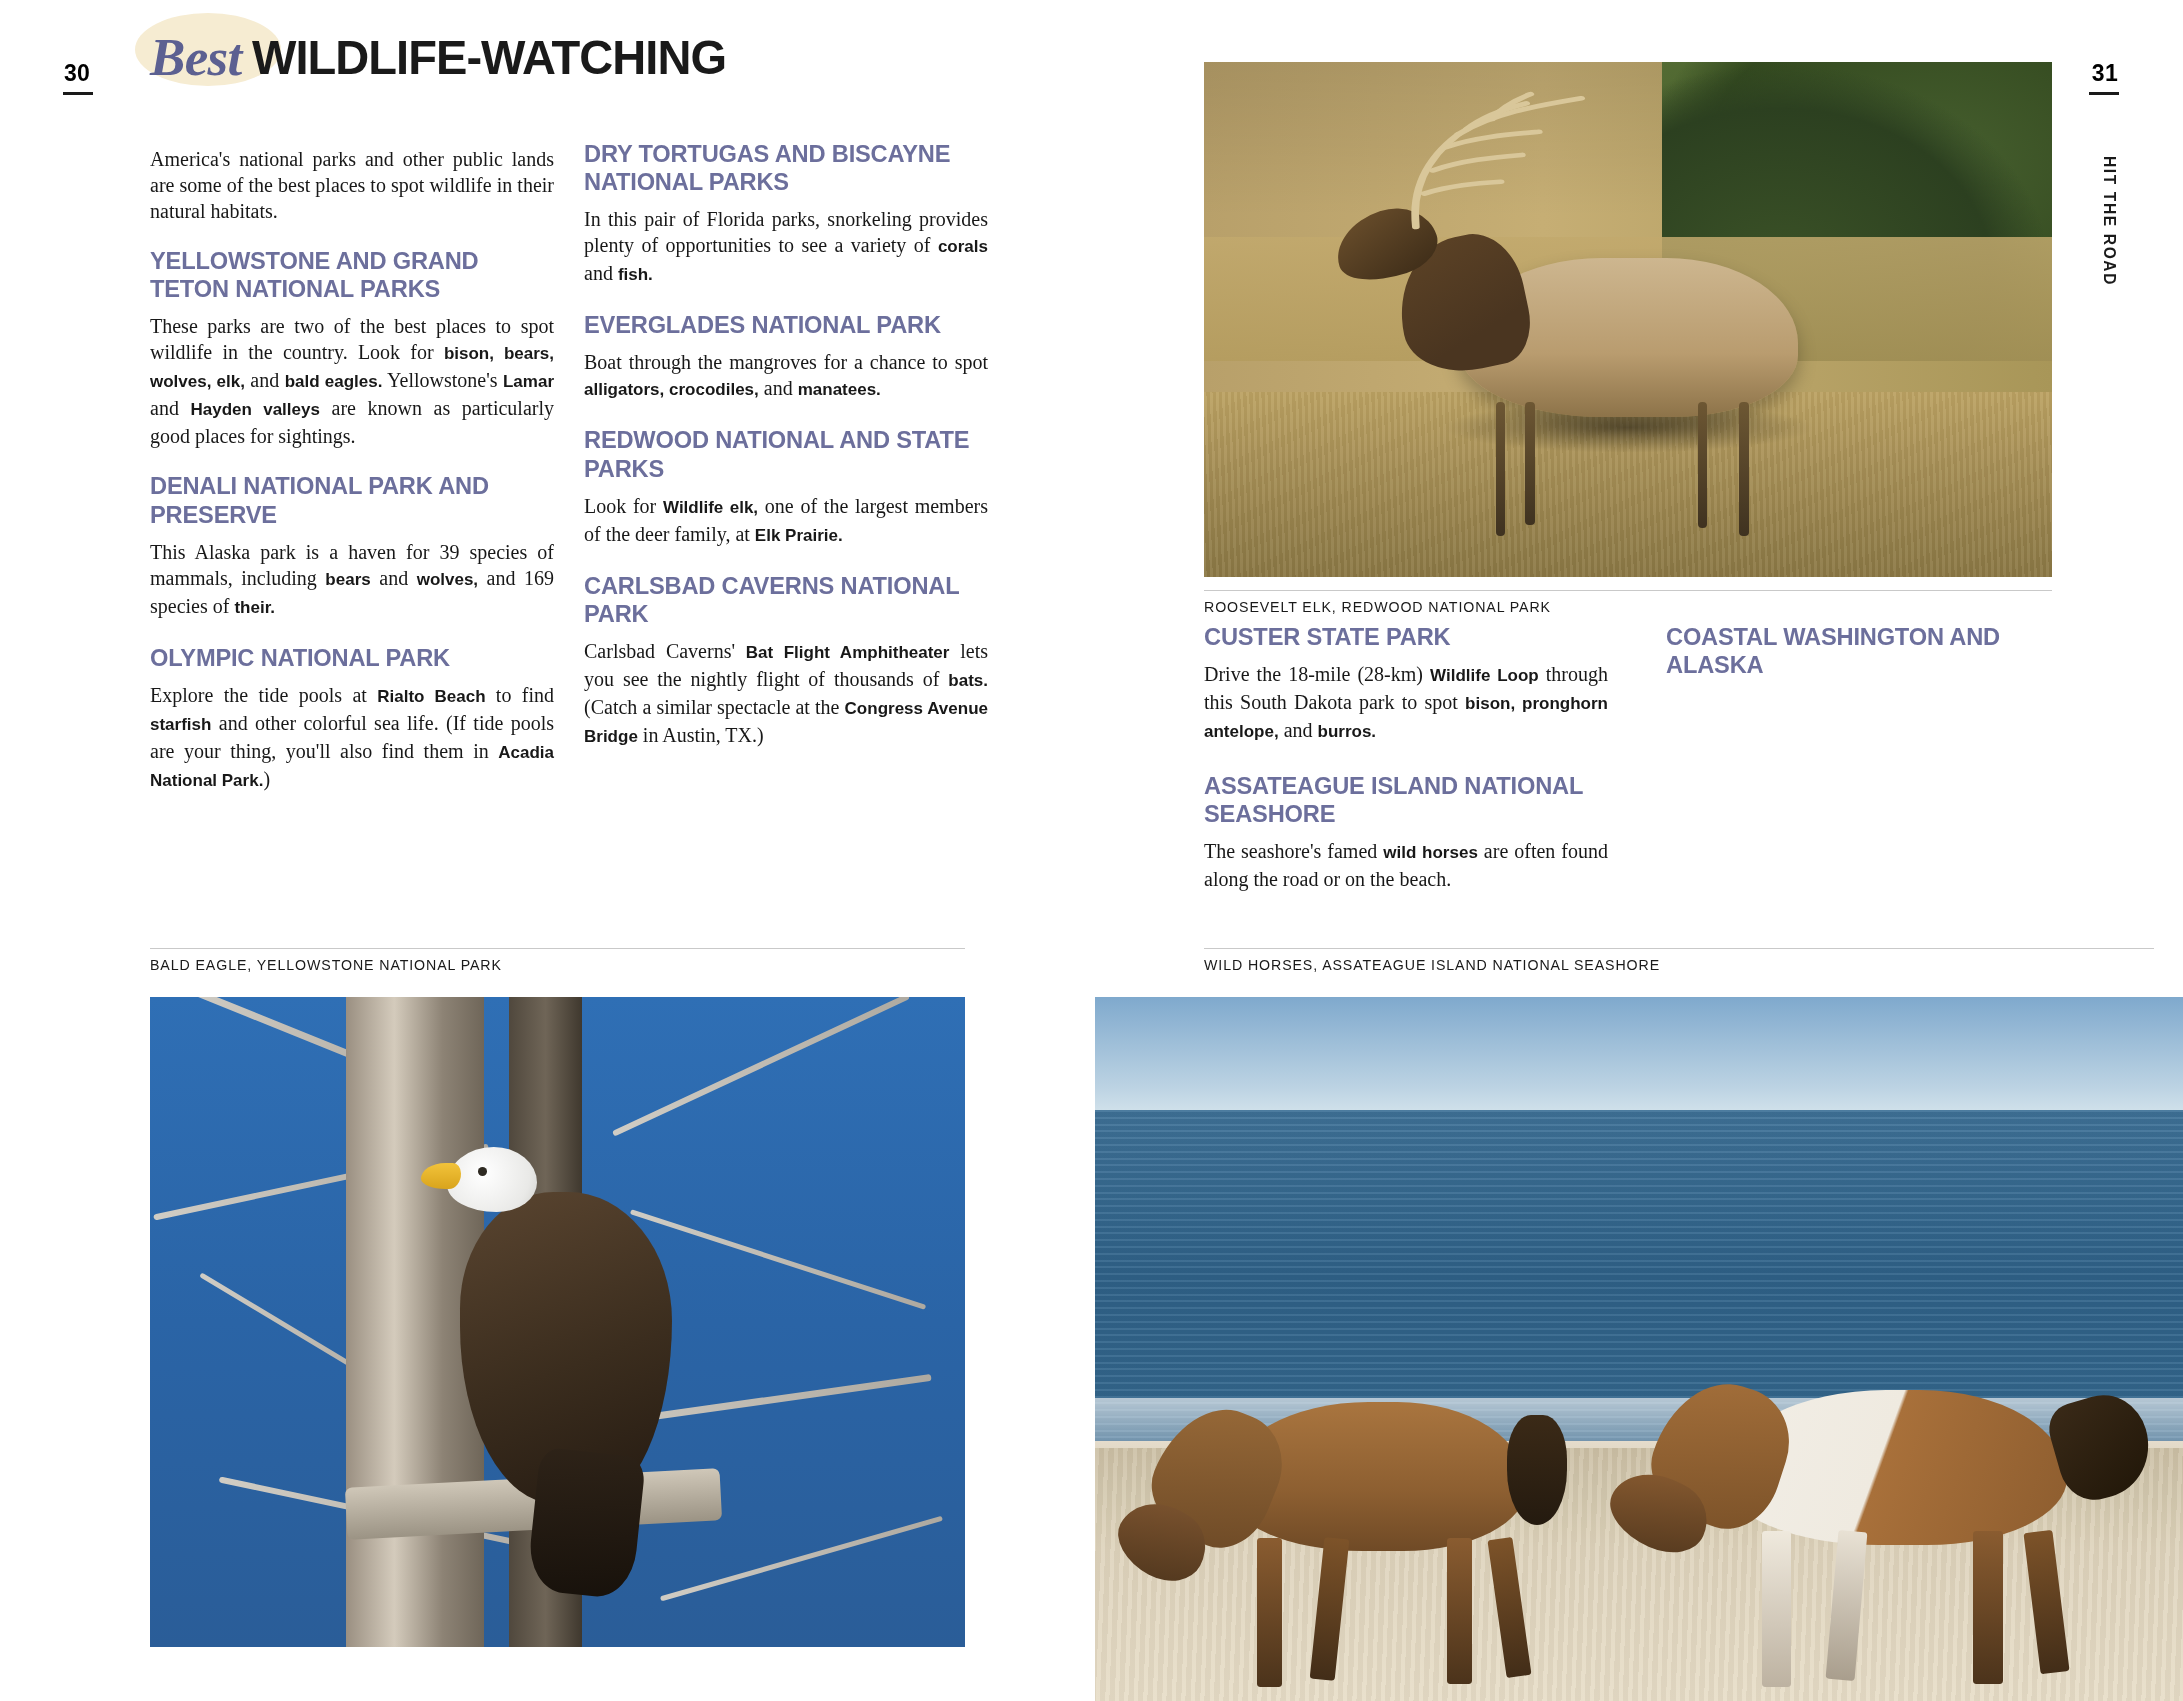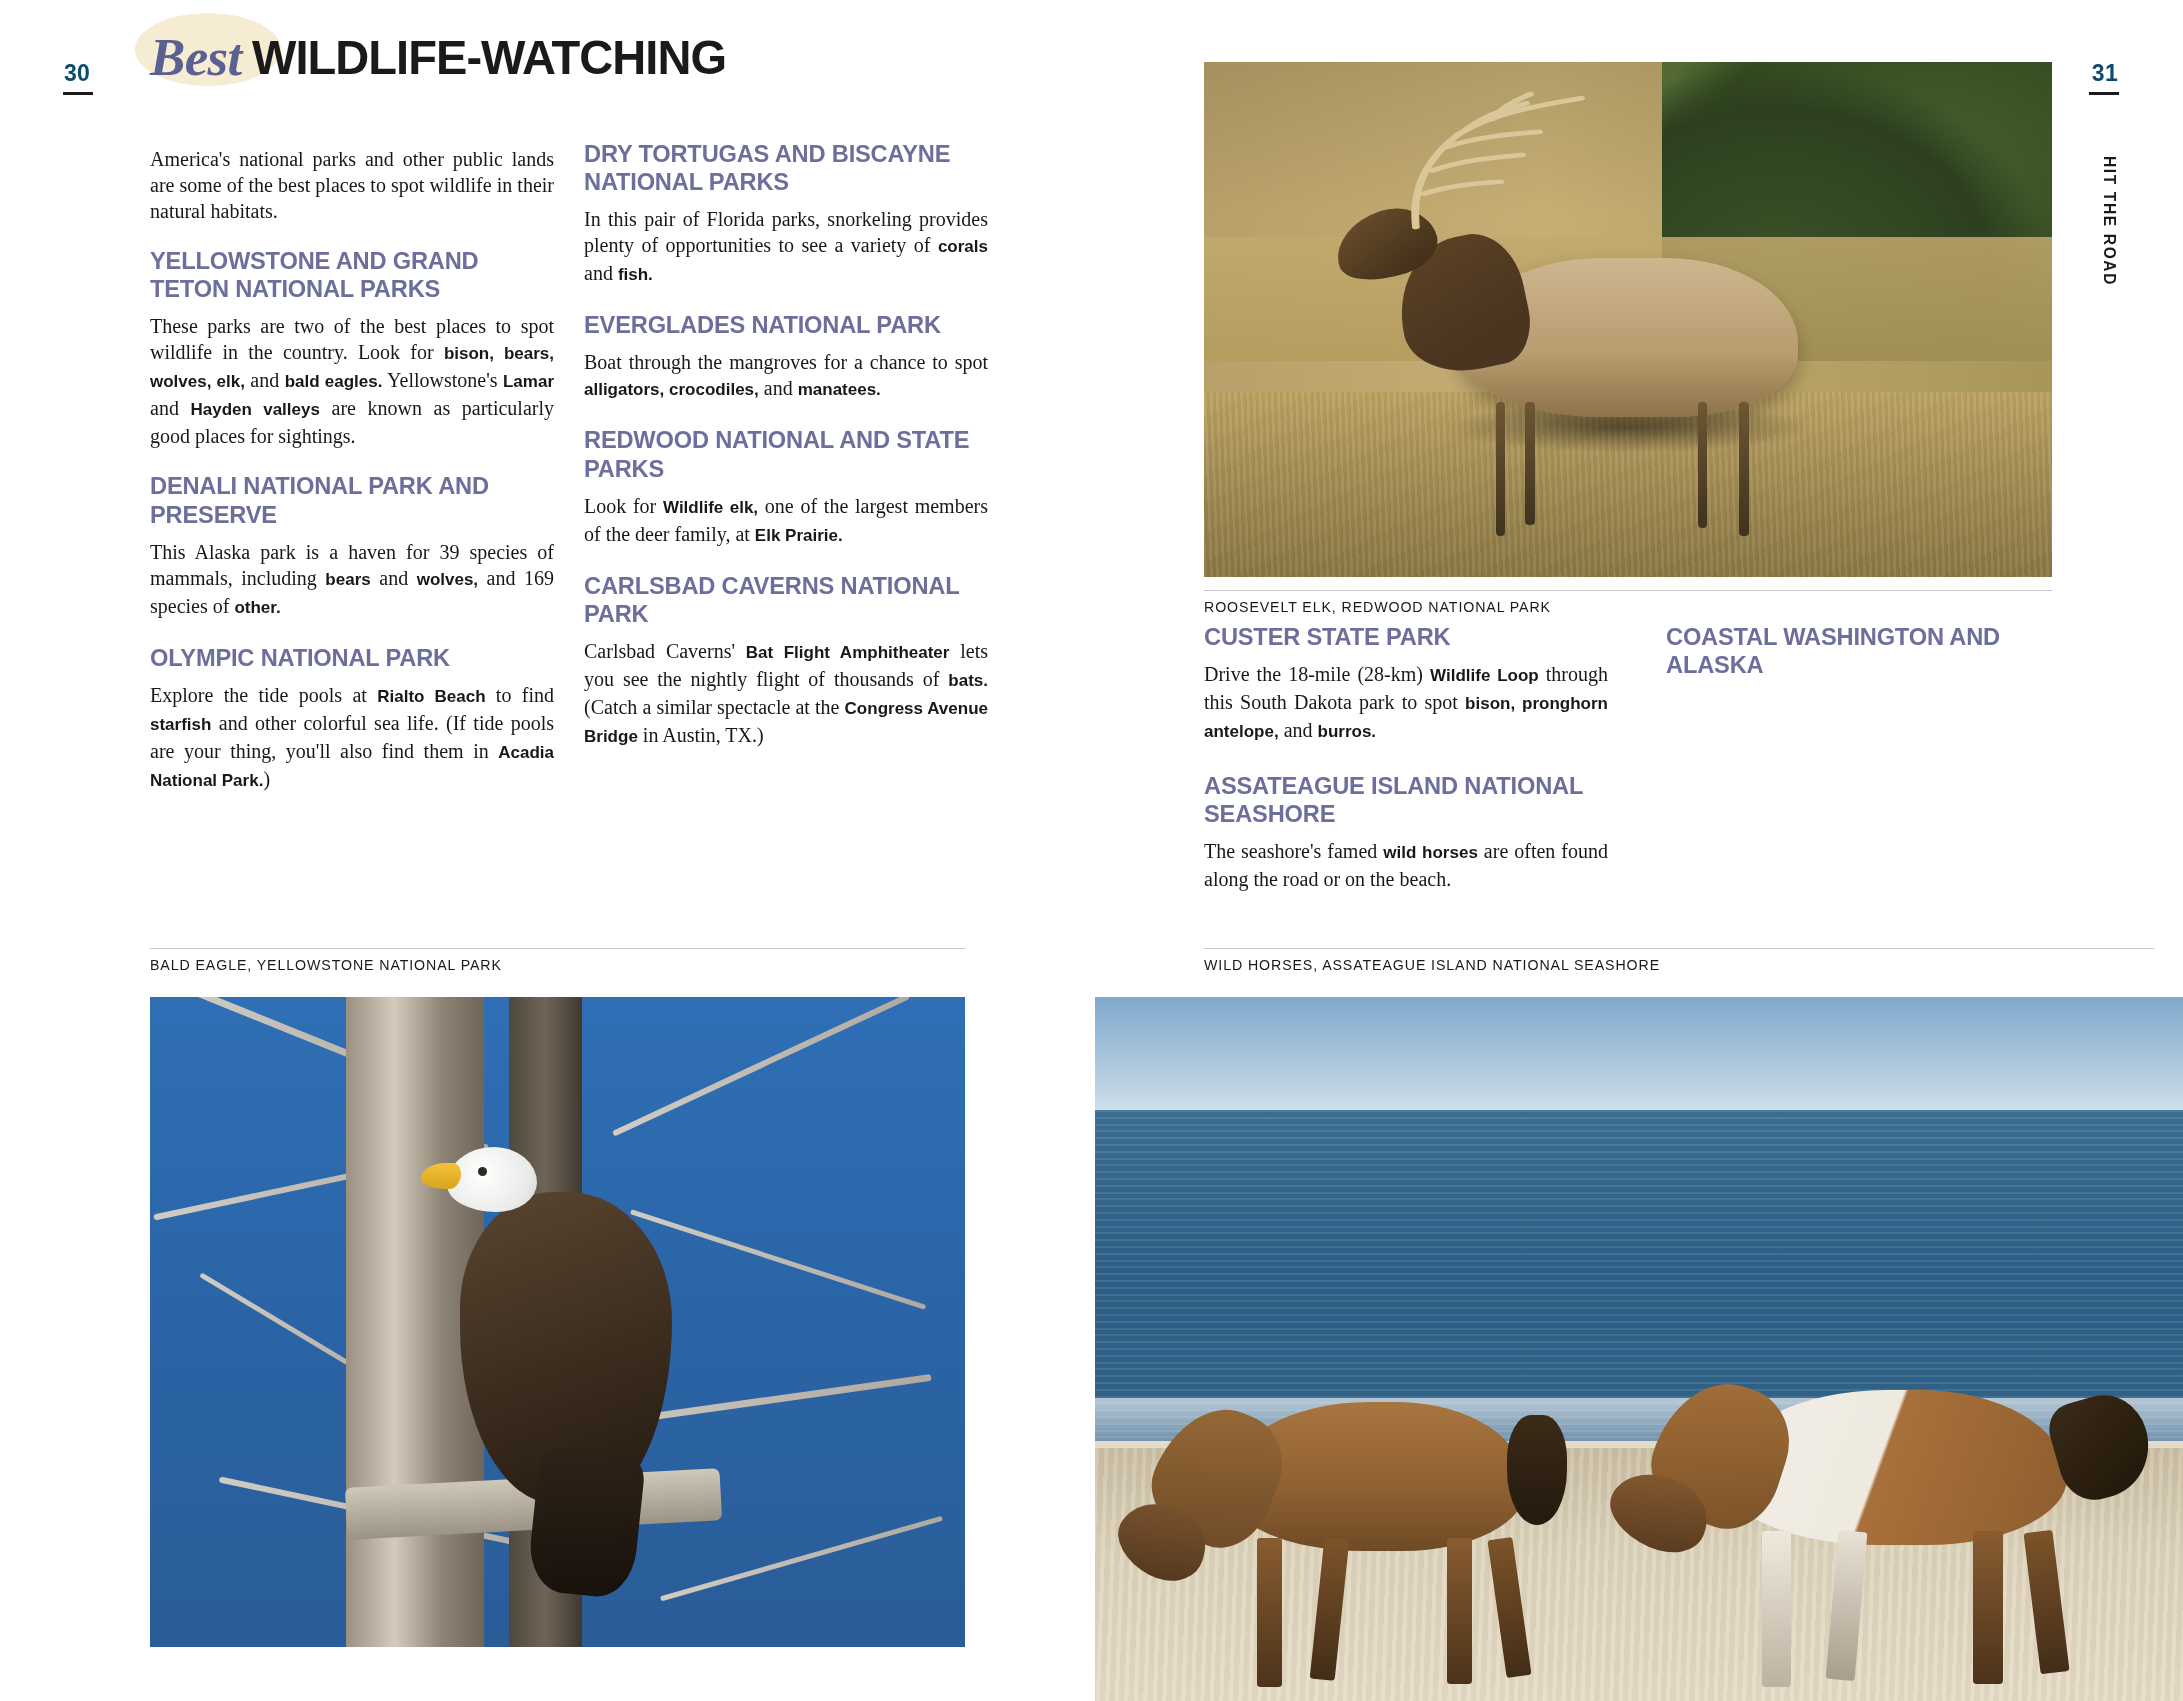--- a/index.html
+++ b/index.html
@@ -27,21 +27,21 @@
   .page-left { width: 1083px; }
   .page-right { width: 1100px; }
 
   
   .folio {
     position: absolute;
     font-family: "Liberation Sans", sans-serif;
     font-weight: bold;
     font-size: 23px;
     letter-spacing: 0.3px;
-    color: #0c4a6e;
+    color: #000000;
   }
   .folio-left {
     left: 64px;
     top: 60px;
   }
   .folio-left::after {
     content: "";
     position: absolute;
     left: -1.4px;
     bottom: -8.1px;
@@ -342,21 +342,21 @@
       <span class="title-main">WILDLIFE-WATCHING</span>
     </div>
 
     <div class="col col-1">
       <p class="body-p">America's national parks and other public lands are some of the best places to spot wildlife in their natural habitats.</p>
 
       <h2 class="sub-head">YELLOWSTONE AND GRAND TETON NATIONAL PARKS</h2>
       <p class="body-p">These parks are two of the best places to spot wildlife in the country. Look for <b>bison, bears, wolves, elk,</b> and <b>bald eagles.</b> Yellowstone's <b>Lamar</b> and <b>Hayden valleys</b> are known as particularly good places for sightings.</p>
 
       <h2 class="sub-head">DENALI NATIONAL PARK AND PRESERVE</h2>
-      <p class="body-p">This Alaska park is a haven for 39 species of mammals, including <b>bears</b> and <b>wolves,</b> and 169 species of <b>other.</b></p>
+      <p class="body-p">This Alaska park is a haven for 39 species of mammals, including <b>bears</b> and <b>wolves,</b> and 169 species of <b>their.</b></p>
 
       <h2 class="sub-head">OLYMPIC NATIONAL PARK</h2>
       <p class="body-p">Explore the tide pools at <b>Rialto Beach</b> to find <b>starfish</b> and other colorful sea life. (If tide pools are your thing, you'll also find them in <b>Acadia National Park.</b>)</p>
     </div>
 
     <div class="col col-2">
       <h2 class="sub-head first" style="margin-top:0">DRY TORTUGAS AND BISCAYNE NATIONAL PARKS</h2>
       <p class="body-p">In this pair of Florida parks, snorkeling provides plenty of opportunities to see a variety of <b>corals</b> and <b>fish.</b></p>
 
       <h2 class="sub-head">EVERGLADES NATIONAL PARK</h2>

